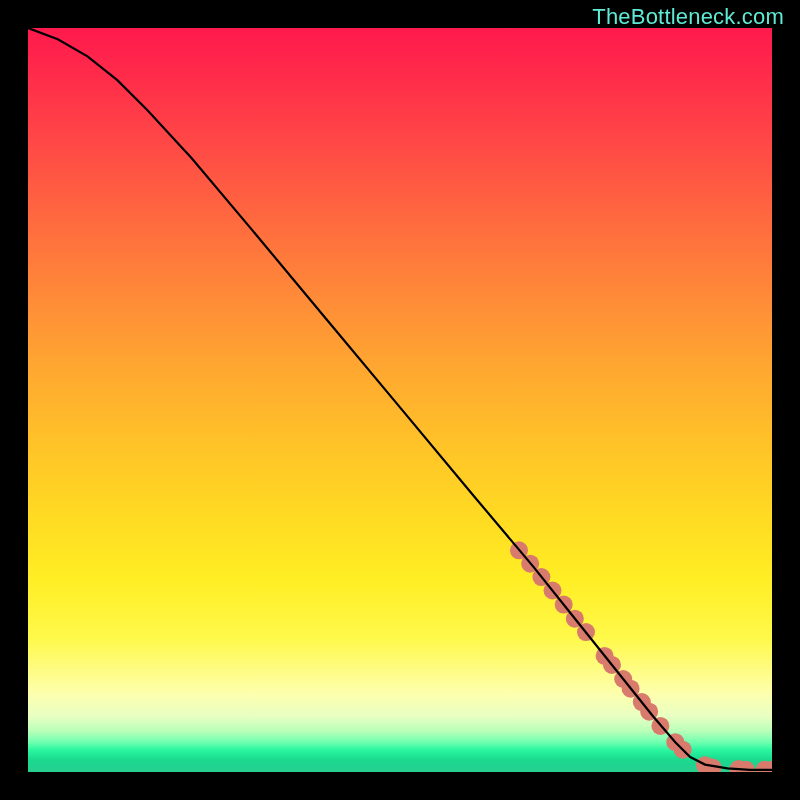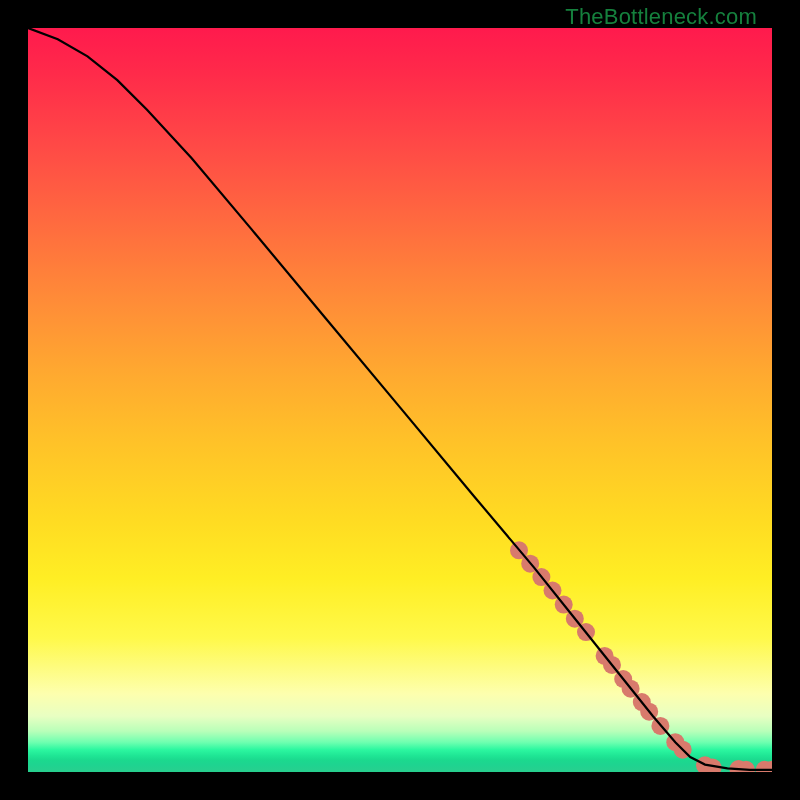--- a/index.html
+++ b/index.html
@@ -40,22 +40,22 @@
       #2cf7a0 97%,
       #1fe695 97.8%,
       #1bd98e 98.4%,
       #1ed490 99%,
       #28cf8e 100%
     );
   }
   .attribution {
     position: absolute;
     top: 4px;
-    right: 43px;
-    color: #15803d;
+    right: 16px;
+    color: #5eead4;
     font-size: 22px;
     font-weight: 500;
     letter-spacing: 0.2px;
     font-family: Arial, Helvetica, sans-serif;
   }
   svg.curve {
     position: absolute;
     inset: 0;
   }
 </style>

